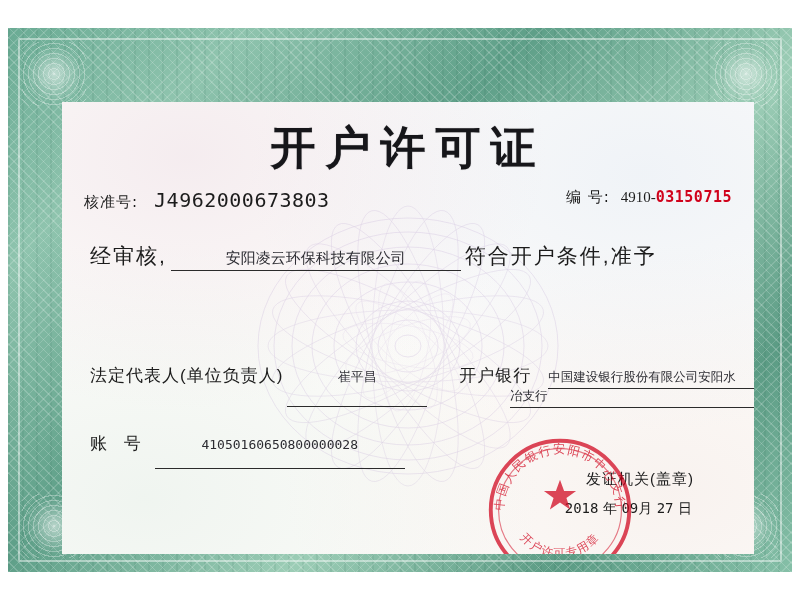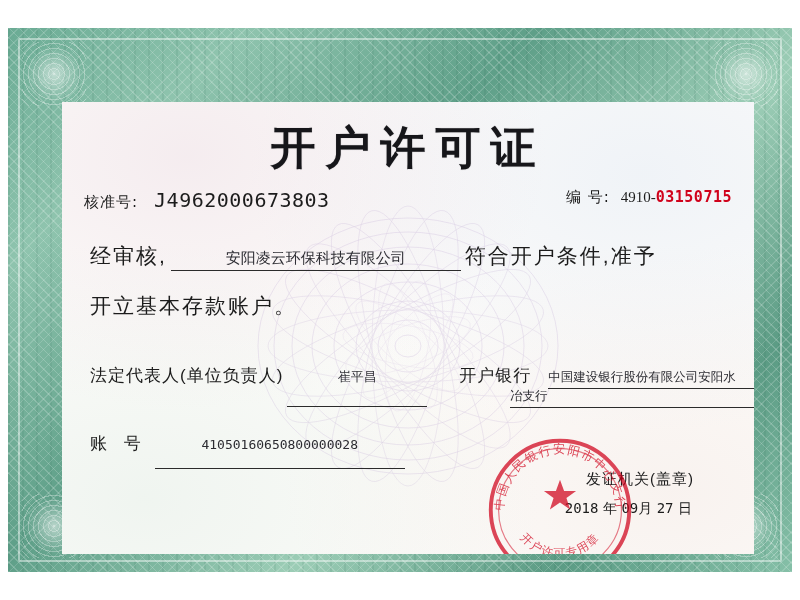--- a/index.html
+++ b/index.html
@@ -355,21 +355,20 @@
           </div>
           <div class="serial">
             <span class="lbl">编 号:</span><span class="prefix">4910-</span><span class="red">03150715</span>
           </div>
         </div>
 
         <div class="body-line1">
           <span class="lead">经审核,</span><span class="fill-company">安阳凌云环保科技有限公司</span><span class="tail">符合开户条件,准予</span>
         </div>
 
-        <div class="body-line2">开立基本存款账户。</div>
 
         <div class="row-rep">
           <span class="rep-label">法定代表人(单位负责人)</span><span class="fill-rep">崔平昌</span><span class="bank-label">开户银行</span><span class="fill-bank">中国建设银行股份有限公司安阳水</span>
         </div>
         <div class="bank-second">冶支行</div>
 
         <div class="row-account">
           <span class="acct-label">账 号</span><span class="fill-acct">41050160650800000028</span>
         </div>
 

